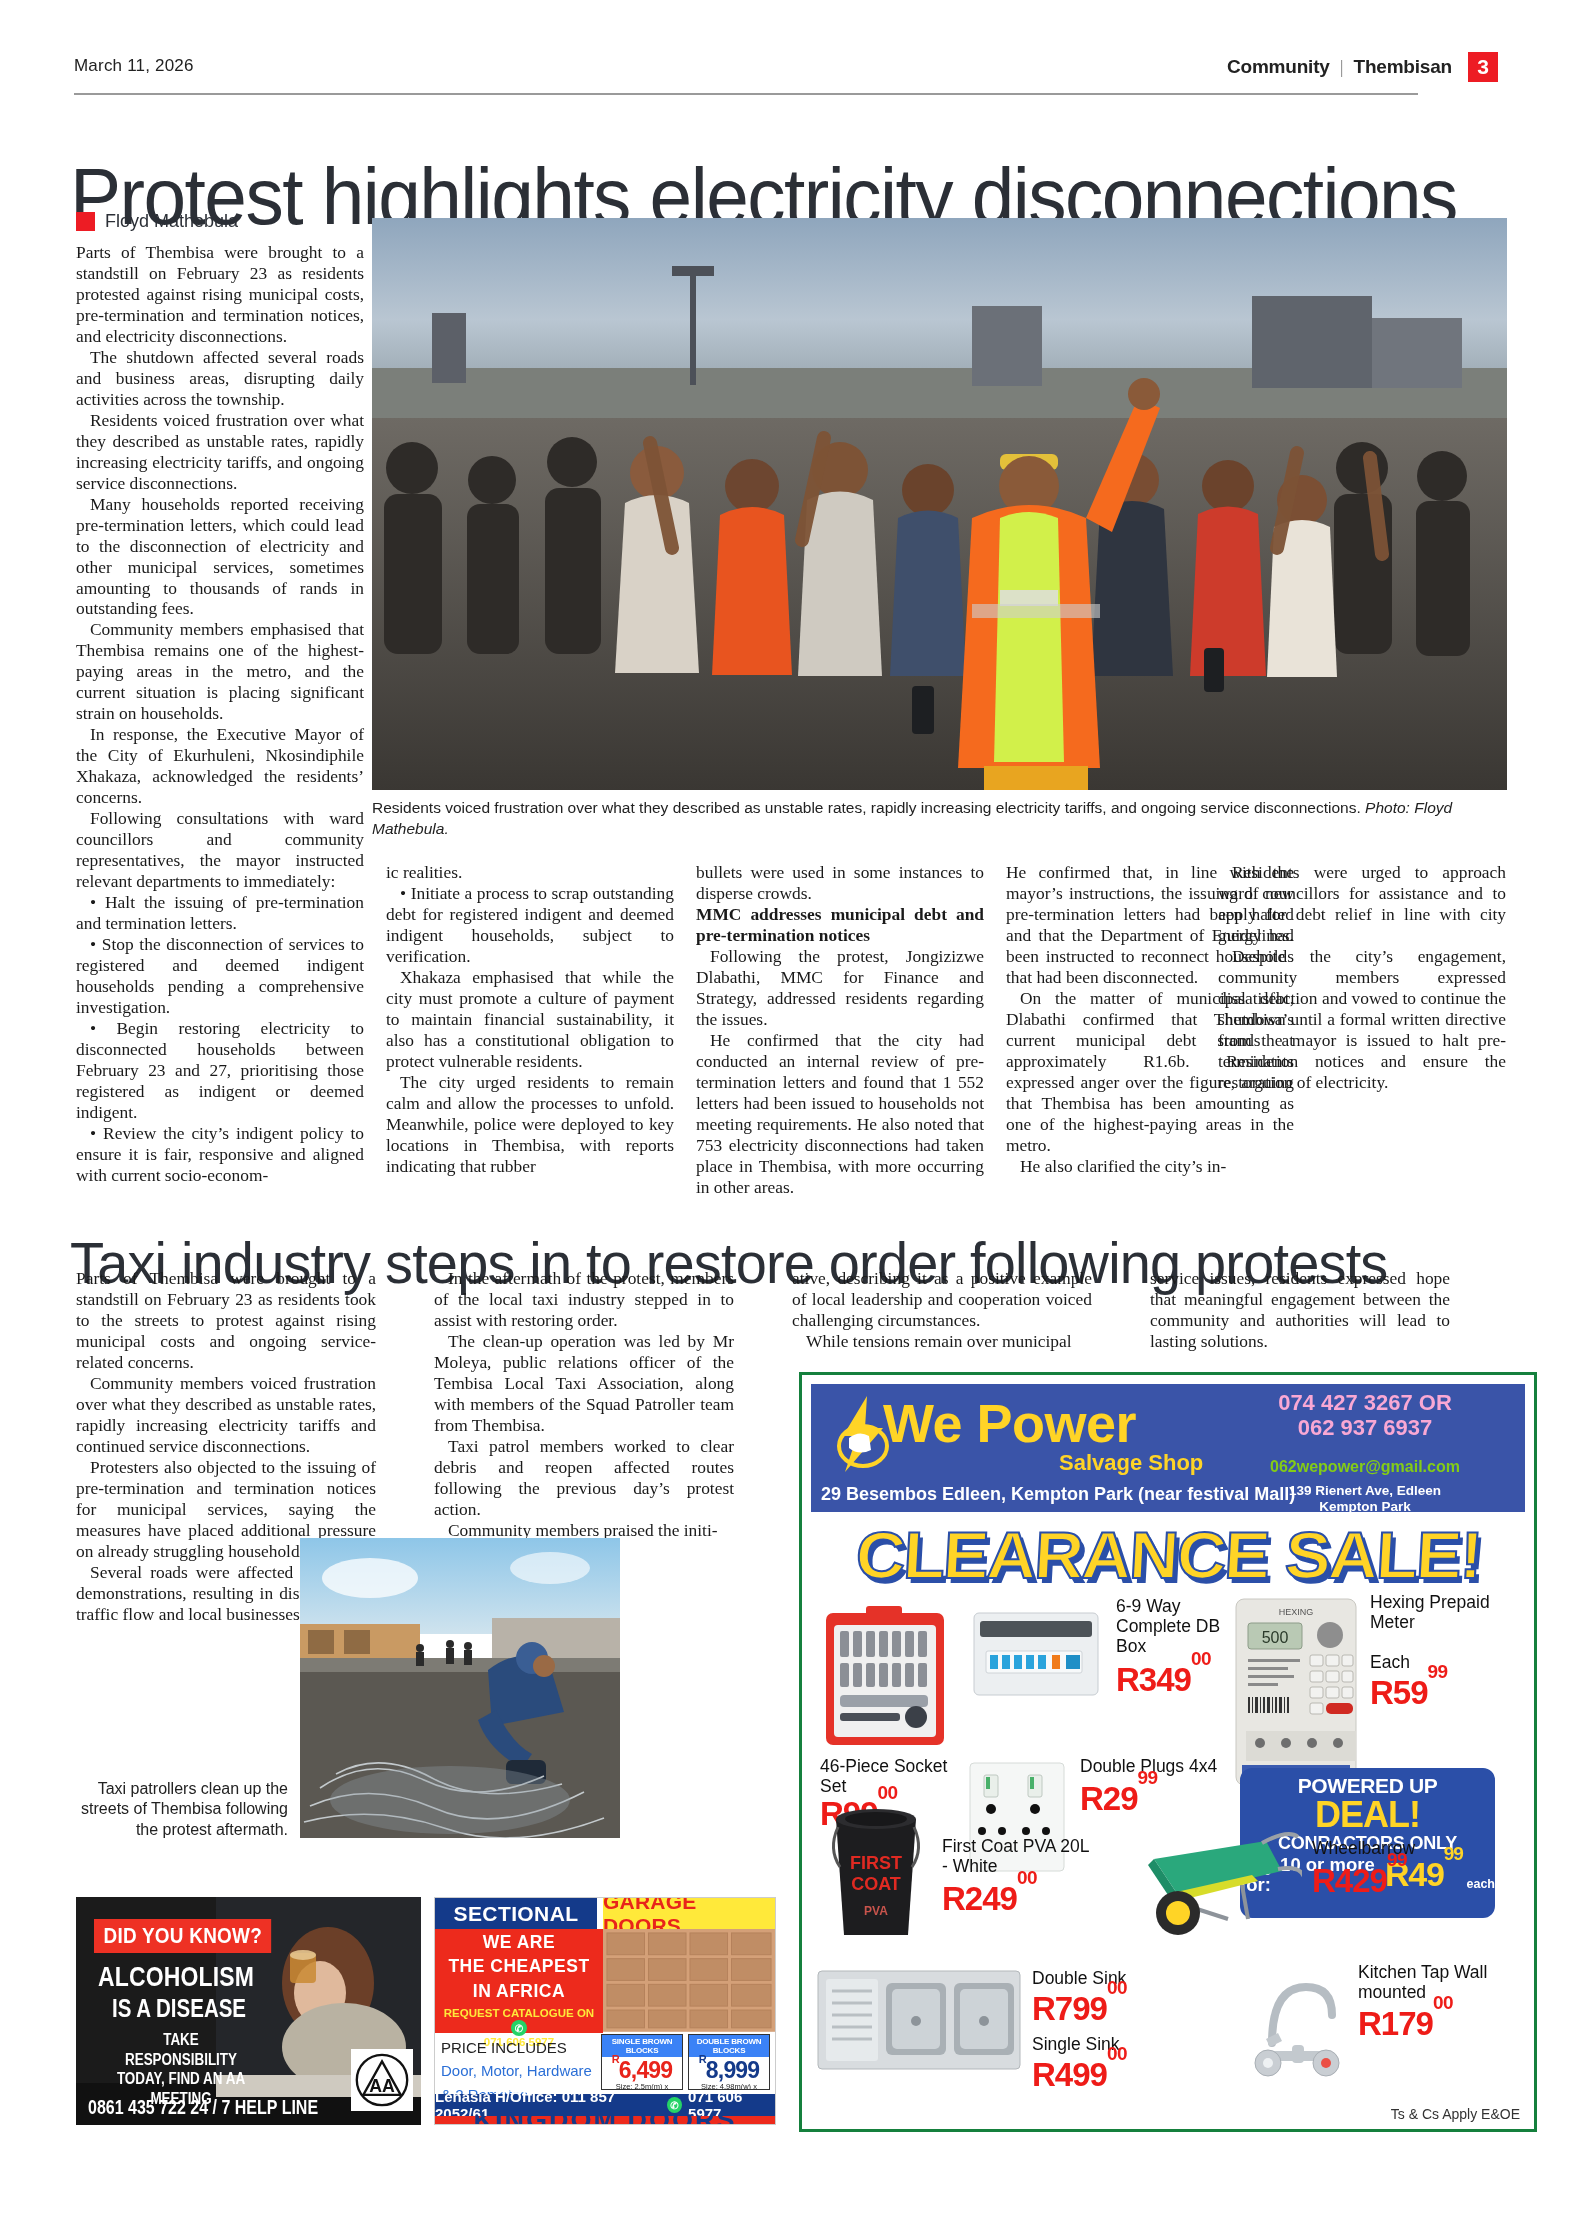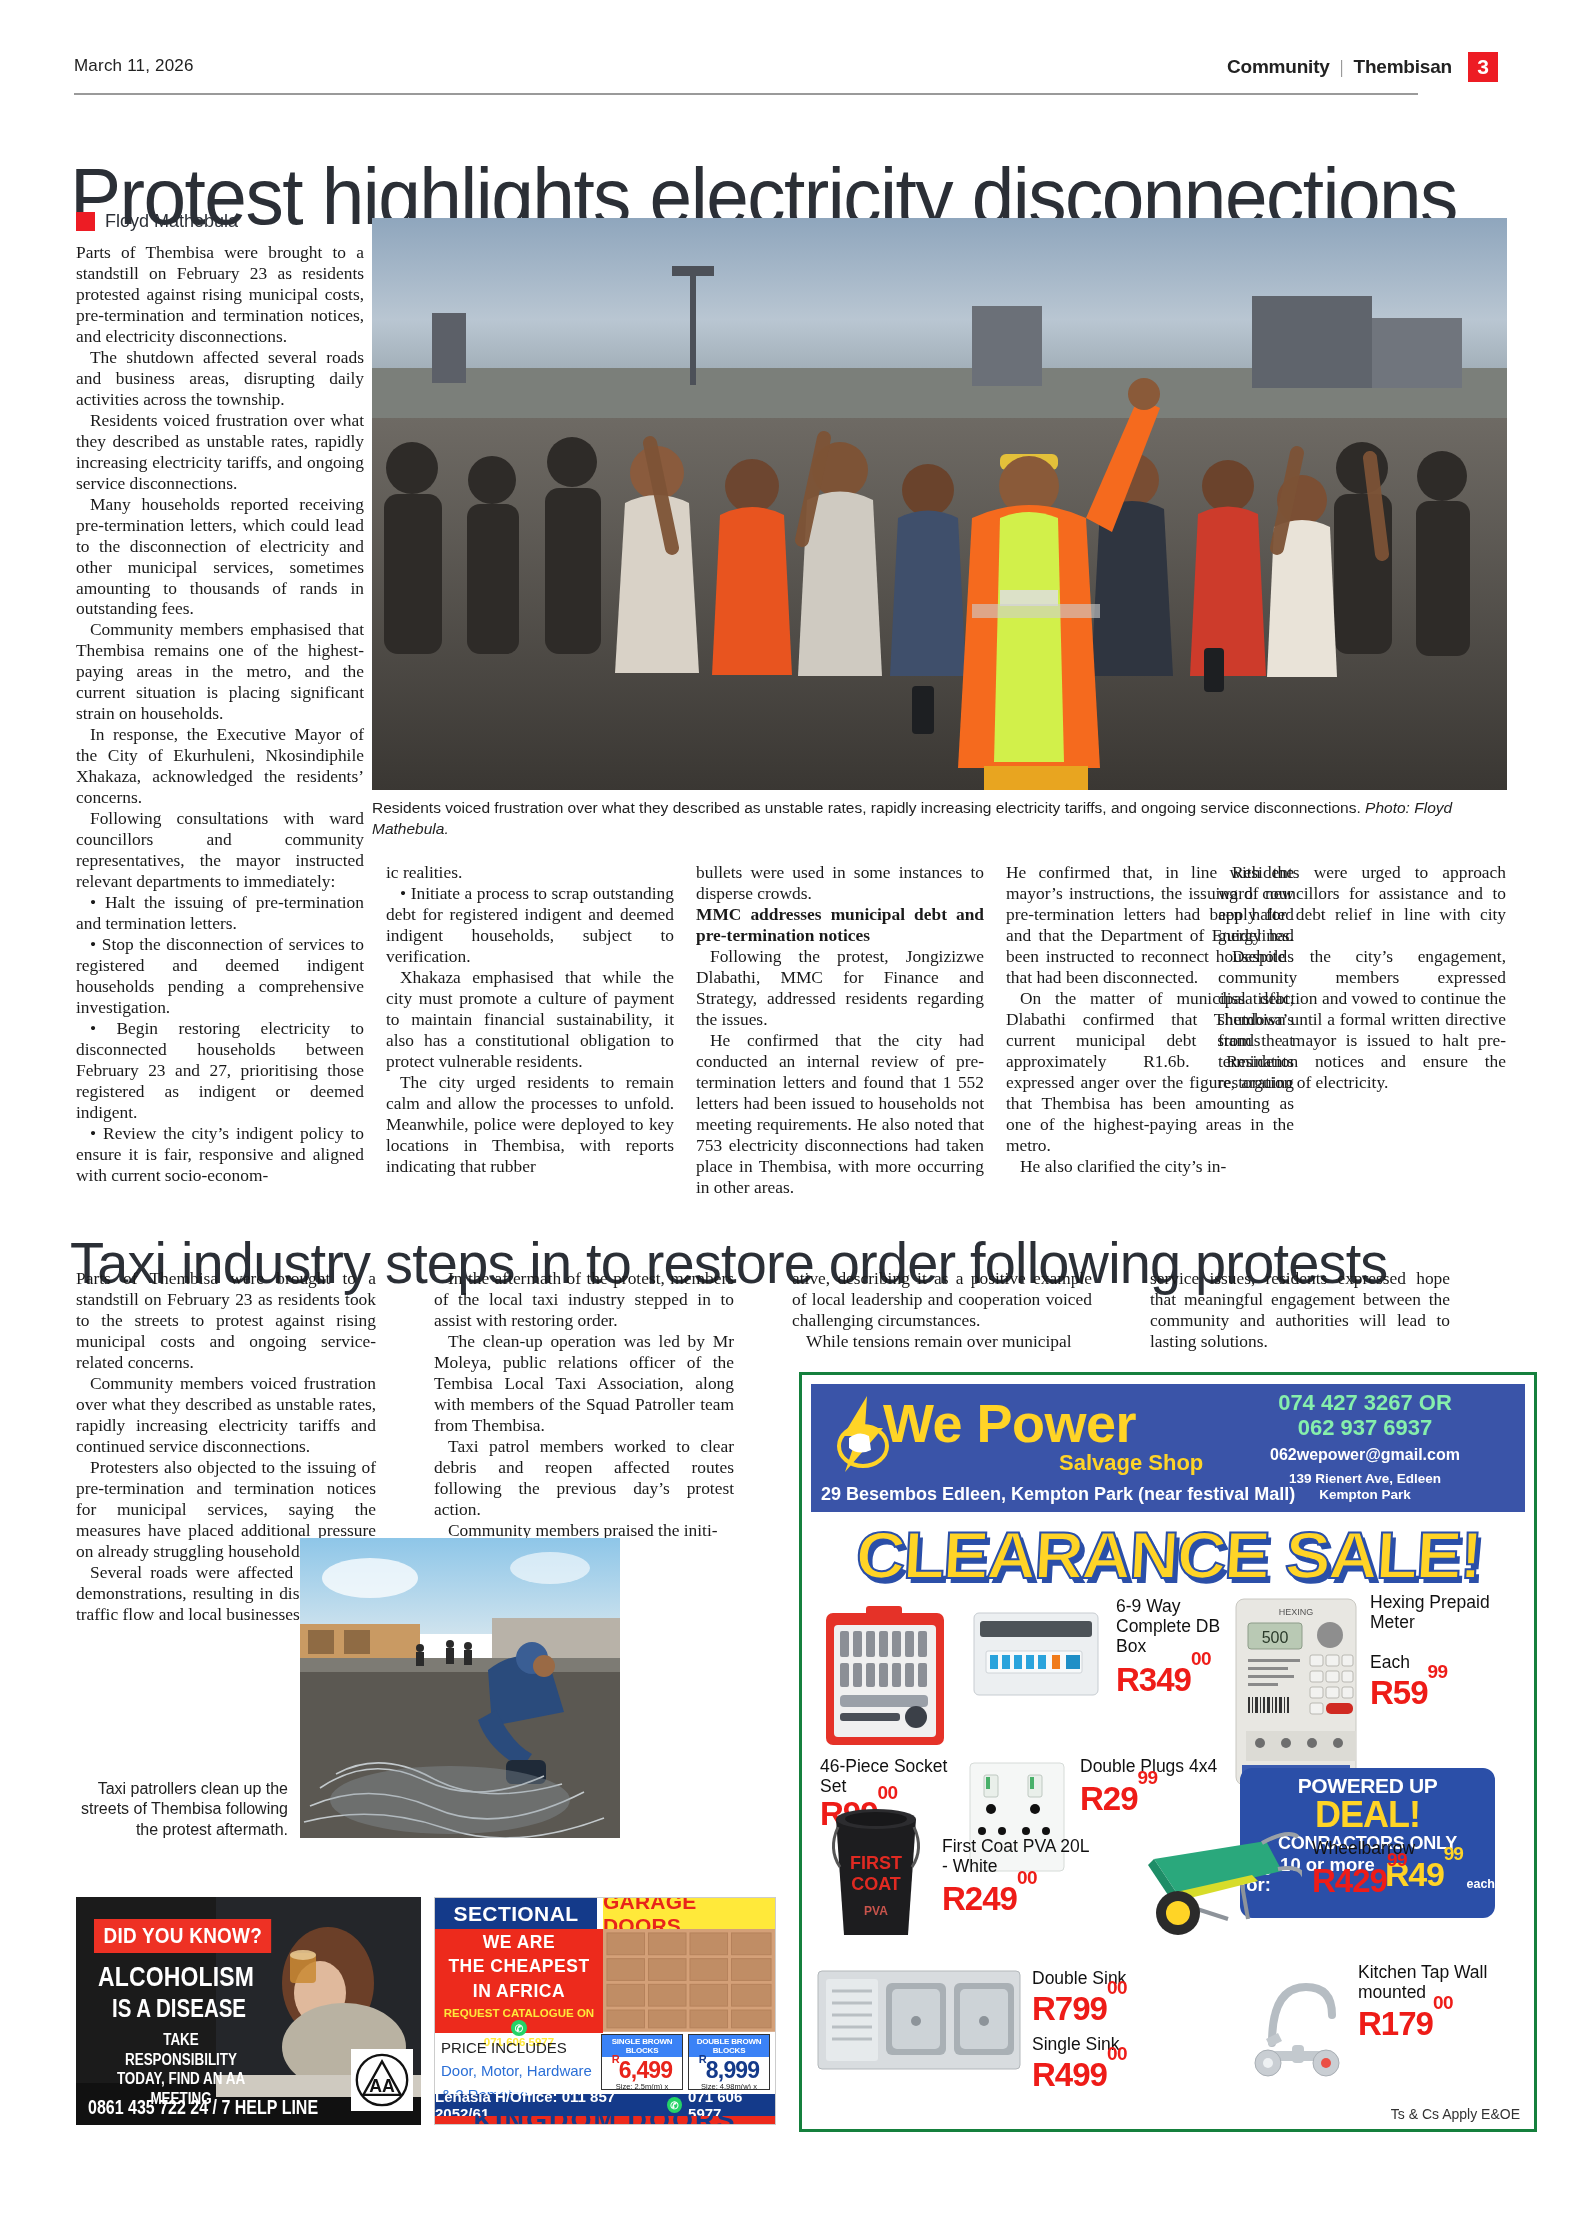--- a/index.html
+++ b/index.html
@@ -171,25 +171,25 @@
     font-weight:bold; font-size:22px; color:#ffd426;
   }
   .wp-addr1 {
     position:absolute; left:10px; top:100px;
     font-family:"Liberation Sans", sans-serif;
     font-weight:bold; font-size:18px; color:#fff;
   }
   .wp-right { position:absolute; right:10px; top:6px; width:300px; text-align:center; }
   .wp-phone {
     font-family:"Liberation Sans", sans-serif;
-    font-weight:bold; font-size:22px; color:#86efac; line-height:1.15;
+    font-weight:bold; font-size:22px; color:#f9a8d4; line-height:1.15;
   }
   .wp-email {
     font-family:"Liberation Sans", sans-serif;
-    font-weight:bold; font-size:16px; color:#ffffff; margin-top:5px;
+    font-weight:bold; font-size:16px; color:#84cc16; margin-top:17px;
   }
   .wp-addr2, .wp-addr3 {
     font-family:"Liberation Sans", sans-serif;
     font-weight:bold; font-size:13.5px; color:#fff; line-height:1.2; margin-top:7px;
   }
 
   .wp-clearance {
     position:absolute; left:0; top:142px; width:100%; text-align:center;
   }
   .wp-clearance-txt {

